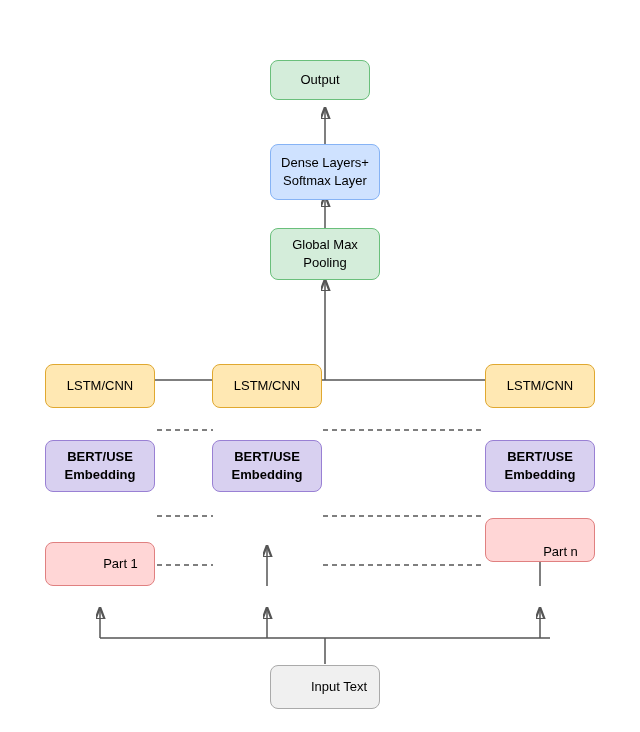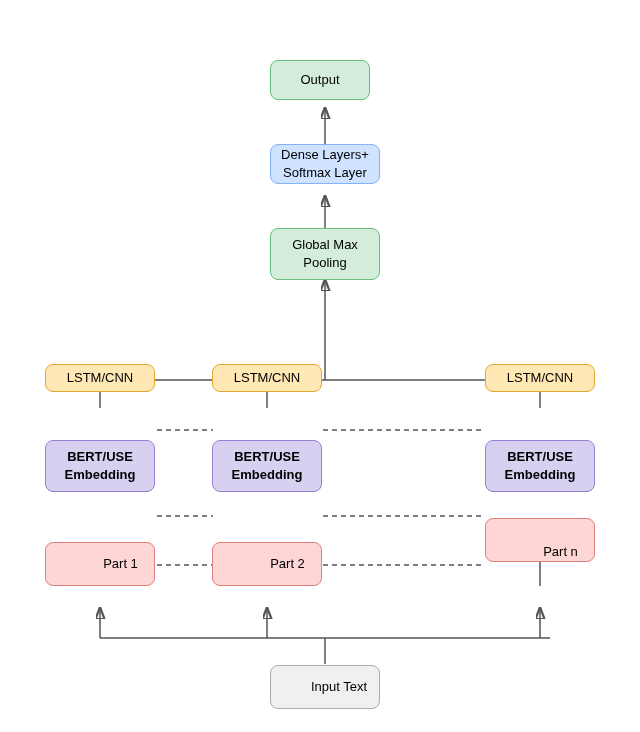--- a/index.html
+++ b/index.html
@@ -30,33 +30,33 @@
     .node-output {
       background: #d4edda;
       border: 1.5px solid #6abf7b;
       width: 100px;
       height: 40px;
     }
     .node-dense {
       background: #cfe2ff;
       border: 1.5px solid #86b3f5;
       width: 110px;
-      height: 40px;
+      height: 56px;
     }
     .node-pooling {
       background: #d4edda;
       border: 1.5px solid #6abf7b;
       width: 110px;
       height: 52px;
     }
     .node-lstm {
       background: #ffe8b3;
       border: 1.5px solid #e0a830;
       width: 110px;
-      height: 28px;
+      height: 44px;
     }
     .node-bert {
       background: #d8d0f0;
       border: 1.5px solid #9980d4;
       width: 110px;
       height: 52px;
       font-weight: bold;
     }
     .node-part {
       background: #ffd6d6;
@@ -183,23 +183,20 @@
 
   <div class="node node-bert" style="left:485px; top:440px;">
     <span style="white-space:pre-line;">BERT/USE
 Embedding</span>
   </div>
 
   <div class="node node-part" style="left:45px; top:542px;">
     <span>Part 1</span>
   </div>
 
-  <div class="node node-part" style="left:212px; top:542px;">
-    <span>Part 2</span>
-  </div>
 
   <div class="node node-part" style="left:485px; top:518px;align-items:flex-end;">
     <span>Part n</span>
   </div>
 
   <div class="node node-input" style="left:270px; top:665px;padding-left:28px;">
     <span>Input Text</span>
   </div>
 
 </div>

